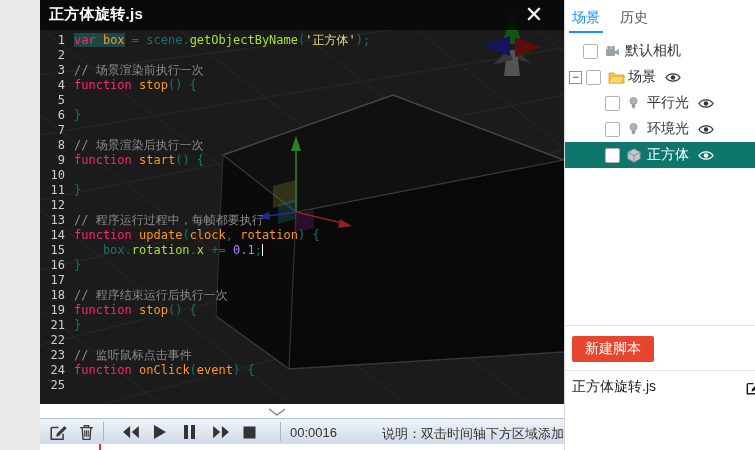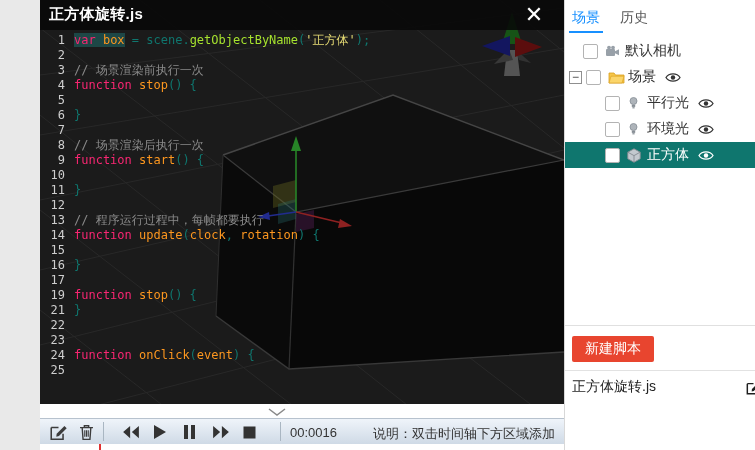--- a/index.html
+++ b/index.html
@@ -24,21 +24,21 @@
   .ct{margin-left:9px;}
   .tk-k{color:#f92672;} .tk-f{color:#fd971f;} .tk-m{color:#a6e22e;}
   .tk-s{color:#e6db74;} .tk-n{color:#ae81ff;} .tk-p{color:#0f766e;} .tk-c{color:#8a8a8a;}
   .hl{background:#1d4746;}
   .caret{display:inline-block;width:1px;height:12px;background:#fff;vertical-align:-2px;}
 
   
   #collapse-strip{position:absolute;left:0;top:404px;width:524px;height:14px;background:#fff;z-index:3;}
   #collapse-strip svg{position:absolute;left:228px;top:4px;}
   #anim-toolbar{position:absolute;left:0;top:418px;width:524px;height:26px;z-index:3;box-sizing:border-box;
-                background:linear-gradient(#eff4fa,#cfdae6);border-top:1px solid #b7c2ce;}
+                background:linear-gradient(#eff4fa,#cfdae6);border-top:1px solid #b7c2ce;text-align:right;}
   .tbtn{position:absolute;top:4px;cursor:pointer;}
   .tsep{position:absolute;top:3px;width:1px;height:19px;background:#a9b6c2;}
   #time-display{position:absolute;left:250px;top:6px;font-size:13px;color:#333;}
   #toolbar-hint{position:absolute;left:333px;top:6px;font-size:13px;color:#333;}
   #timeline{position:absolute;left:0;top:444px;width:524px;height:6px;background:#fff;z-index:3;}
   #playhead{position:absolute;left:59px;top:0;width:2px;height:6px;background:#e03131;}
 
   
   #right-panel{position:absolute;left:524px;top:0;width:231px;height:450px;background:#fff;z-index:4;
                border-left:1px solid #d8d8d8;box-sizing:border-box;}
@@ -125,27 +125,28 @@
         <div class="cl"><span class="ln">5</span><span class="ct"></span></div>
         <div class="cl"><span class="ln">6</span><span class="ct"><span class="tk-p">}</span></span></div>
         <div class="cl"><span class="ln">7</span><span class="ct"></span></div>
         <div class="cl"><span class="ln">8</span><span class="ct"><span class="tk-c">// 场景渲染后执行一次</span></span></div>
         <div class="cl"><span class="ln">9</span><span class="ct"><span class="tk-k">function</span><span class="tk-p"> </span><span class="tk-f">start</span><span class="tk-p">() {</span></span></div>
         <div class="cl"><span class="ln">10</span><span class="ct"></span></div>
         <div class="cl"><span class="ln">11</span><span class="ct"><span class="tk-p">}</span></span></div>
         <div class="cl"><span class="ln">12</span><span class="ct"></span></div>
         <div class="cl"><span class="ln">13</span><span class="ct"><span class="tk-c">// 程序运行过程中，每帧都要执行</span></span></div>
         <div class="cl"><span class="ln">14</span><span class="ct"><span class="tk-k">function</span><span class="tk-p"> </span><span class="tk-f">update</span><span class="tk-p">(</span><span class="tk-f">clock</span><span class="tk-p">, </span><span class="tk-f">rotation</span><span class="tk-p">) {</span></span></div>
-        <div class="cl"><span class="ln">15</span></div>
+        <div class="cl"><span class="ln">15</span><span class="ct"><span class="tk-p">    box.</span><span class="tk-m">rotation</span><span class="tk-p">.</span><span class="tk-m">x</span><span class="tk-p"> += </span><span class="tk-n">0.1</span><span class="tk-p">;</span><span class="caret"></span></span></div>
         <div class="cl"><span class="ln">16</span><span class="ct"><span class="tk-p">}</span></span></div>
         <div class="cl"><span class="ln">17</span><span class="ct"></span></div>
+        <div class="cl"><span class="ln">18</span><span class="ct"><span class="tk-c">// 程序结束运行后执行一次</span></span></div>
         <div class="cl"><span class="ln">19</span><span class="ct"><span class="tk-k">function</span><span class="tk-p"> </span><span class="tk-f">stop</span><span class="tk-p">() {</span></span></div>
         <div class="cl"><span class="ln">21</span><span class="ct"><span class="tk-p">}</span></span></div>
         <div class="cl"><span class="ln">22</span><span class="ct"></span></div>
-        <div class="cl"><span class="ln">23</span></div>
+        <div class="cl"><span class="ln">23</span><span class="ct"><span class="tk-c">// 监听鼠标点击事件</span></span></div>
         <div class="cl"><span class="ln">24</span><span class="ct"><span class="tk-k">function</span><span class="tk-p"> </span><span class="tk-f">onClick</span><span class="tk-p">(</span><span class="tk-f">event</span><span class="tk-p">) {</span></span></div>
         <div class="cl"><span class="ln">25</span><span class="ct"></span></div>
       </div>
   </div>
 
   <div id="collapse-strip">
     <svg width="18" height="8" viewBox="0 0 18 8">
       <polyline points="1,1 9,7 17,1" fill="none" stroke="#8a8a8a" stroke-width="1.5"></polyline>
     </svg>
   </div>

